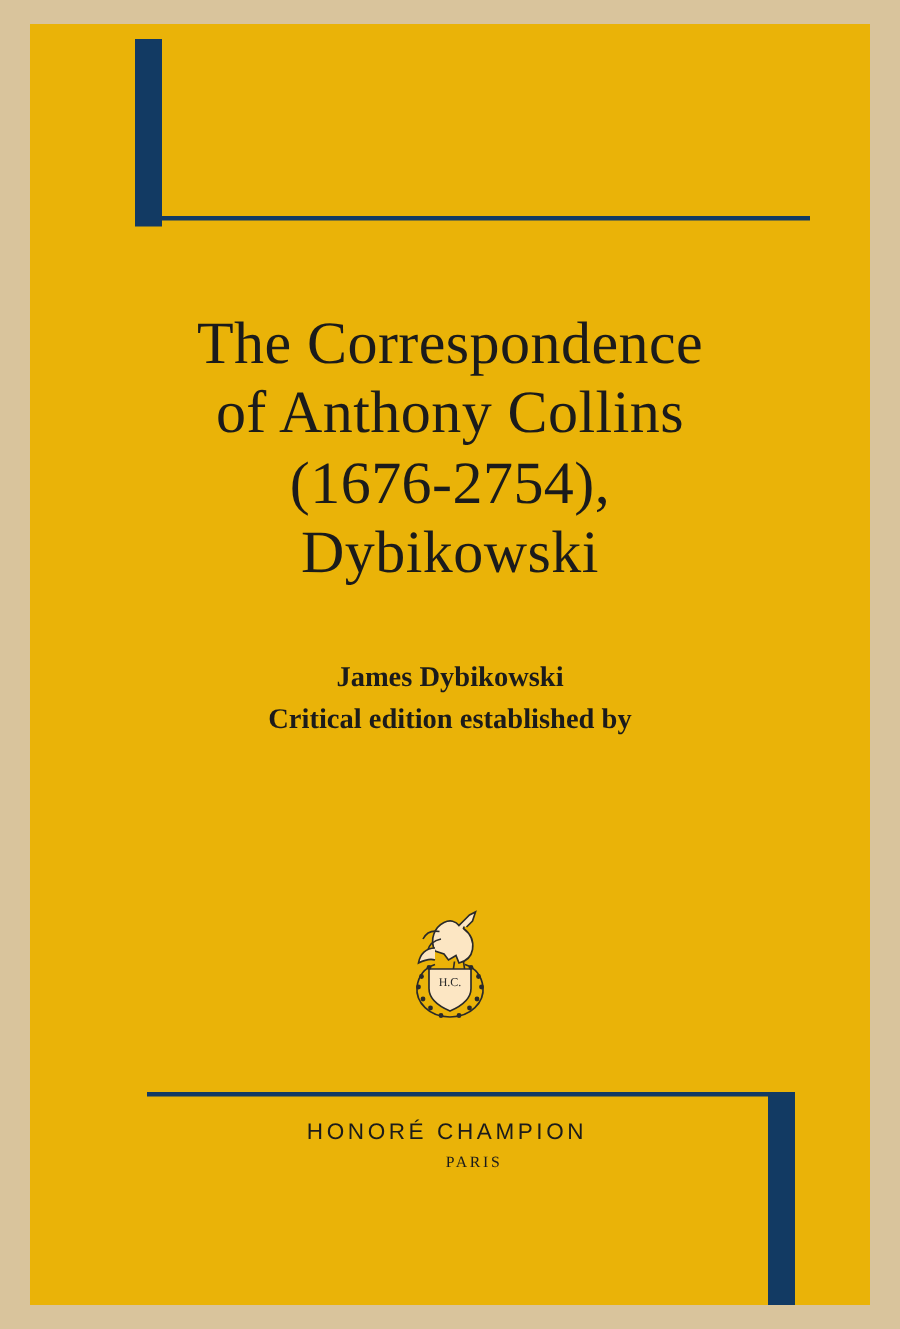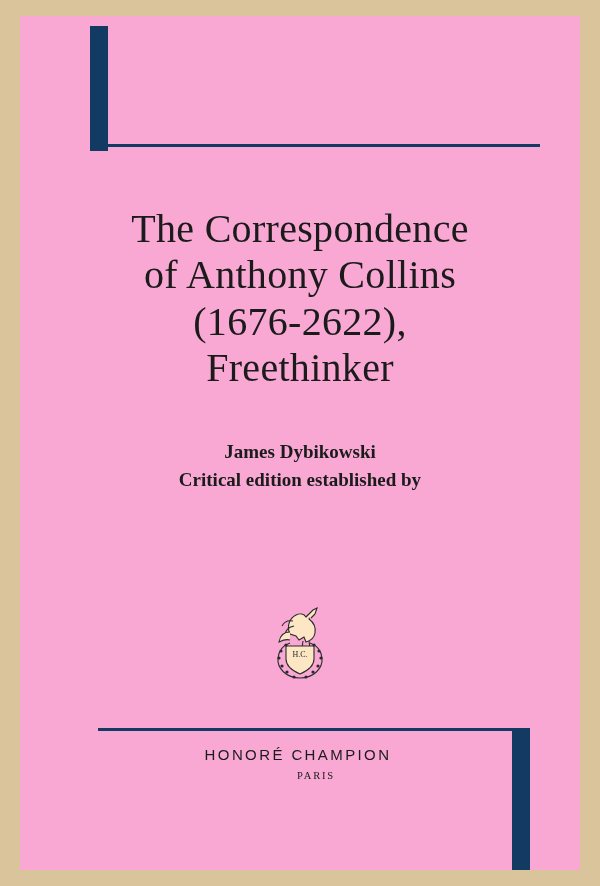--- a/index.html
+++ b/index.html
@@ -21,21 +21,21 @@
     background: #d9c49c;
   }
 
   
   .page {
     position: absolute;
     left: 20px;
     top: 16px;
     width: 560px;
     height: 854px;
-    background: #f9a8d4;
+    background: #eab308;
     overflow: hidden;
   }
 
   
   .top-vertical-bar {
     position: absolute;
     left: 70px;
     top: 10px;
     width: 18px;
     height: 125px;
@@ -141,22 +141,22 @@
 
 <div class="book-cover">
   <div class="page">
 
     <div class="top-vertical-bar"></div>
     <div class="top-horizontal-rule"></div>
 
     <div class="title-block">
       <div class="book-title">The Correspondence</div>
       <div class="book-title">of Anthony Collins</div>
-      <div class="book-title">(1676-2622),</div>
-      <div class="book-title">Freethinker</div>
+      <div class="book-title">(1676-2754),</div>
+      <div class="book-title">Dybikowski</div>
     </div>
 
     <div class="editor-block">
       <div class="editor-line">James Dybikowski</div>
       <div class="editor-line">Critical edition established by</div>
     </div>
 
     <div class="emblem">
       <svg width="80" height="100" viewBox="0 0 80 100" xmlns="http://www.w3.org/2000/svg">
         <g fill="none" stroke="#2a2a2a" stroke-width="1.1">

